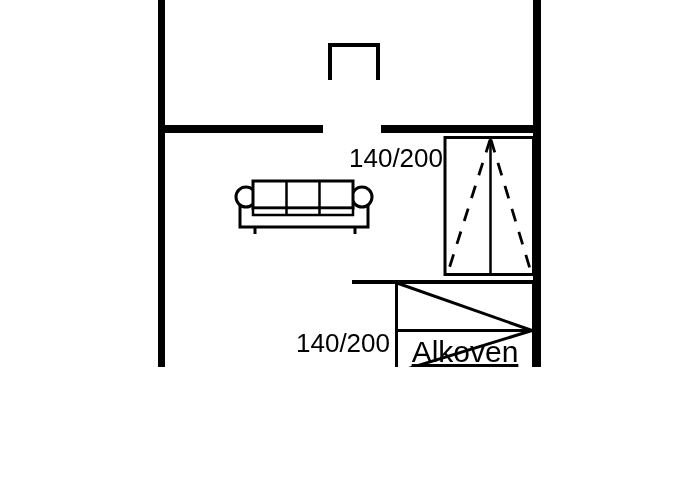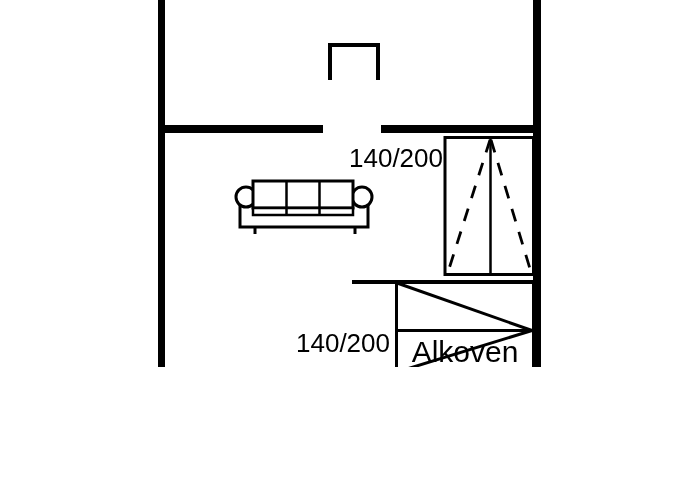--- a/index.html
+++ b/index.html
@@ -100,15 +100,15 @@
     <rect x="4" y="6" width="19" height="57" fill="#000"></rect>
     <path d="M23,32 C38,30 52,33 55,40 C58,50 48,58 33,59 L23,59 Z" fill="#000"></path>
     <rect x="7" y="58" width="44" height="9" fill="#000"></rect>
   </svg>
 
   <div class="label dim-label" style="left:343px;top:145px;">140/200</div>
 
   <div class="label dim-label" style="left:290px;top:330px;">140/200</div>
 
 
-  <div class="label alcove-label" style="left:400px;top:336px;">Alkoven</div>
+  <div class="label alcove-label" style="left:400px;top:336px;text-decoration:underline;">Alkoven</div>
 
 </div>
 
 </body></html>

